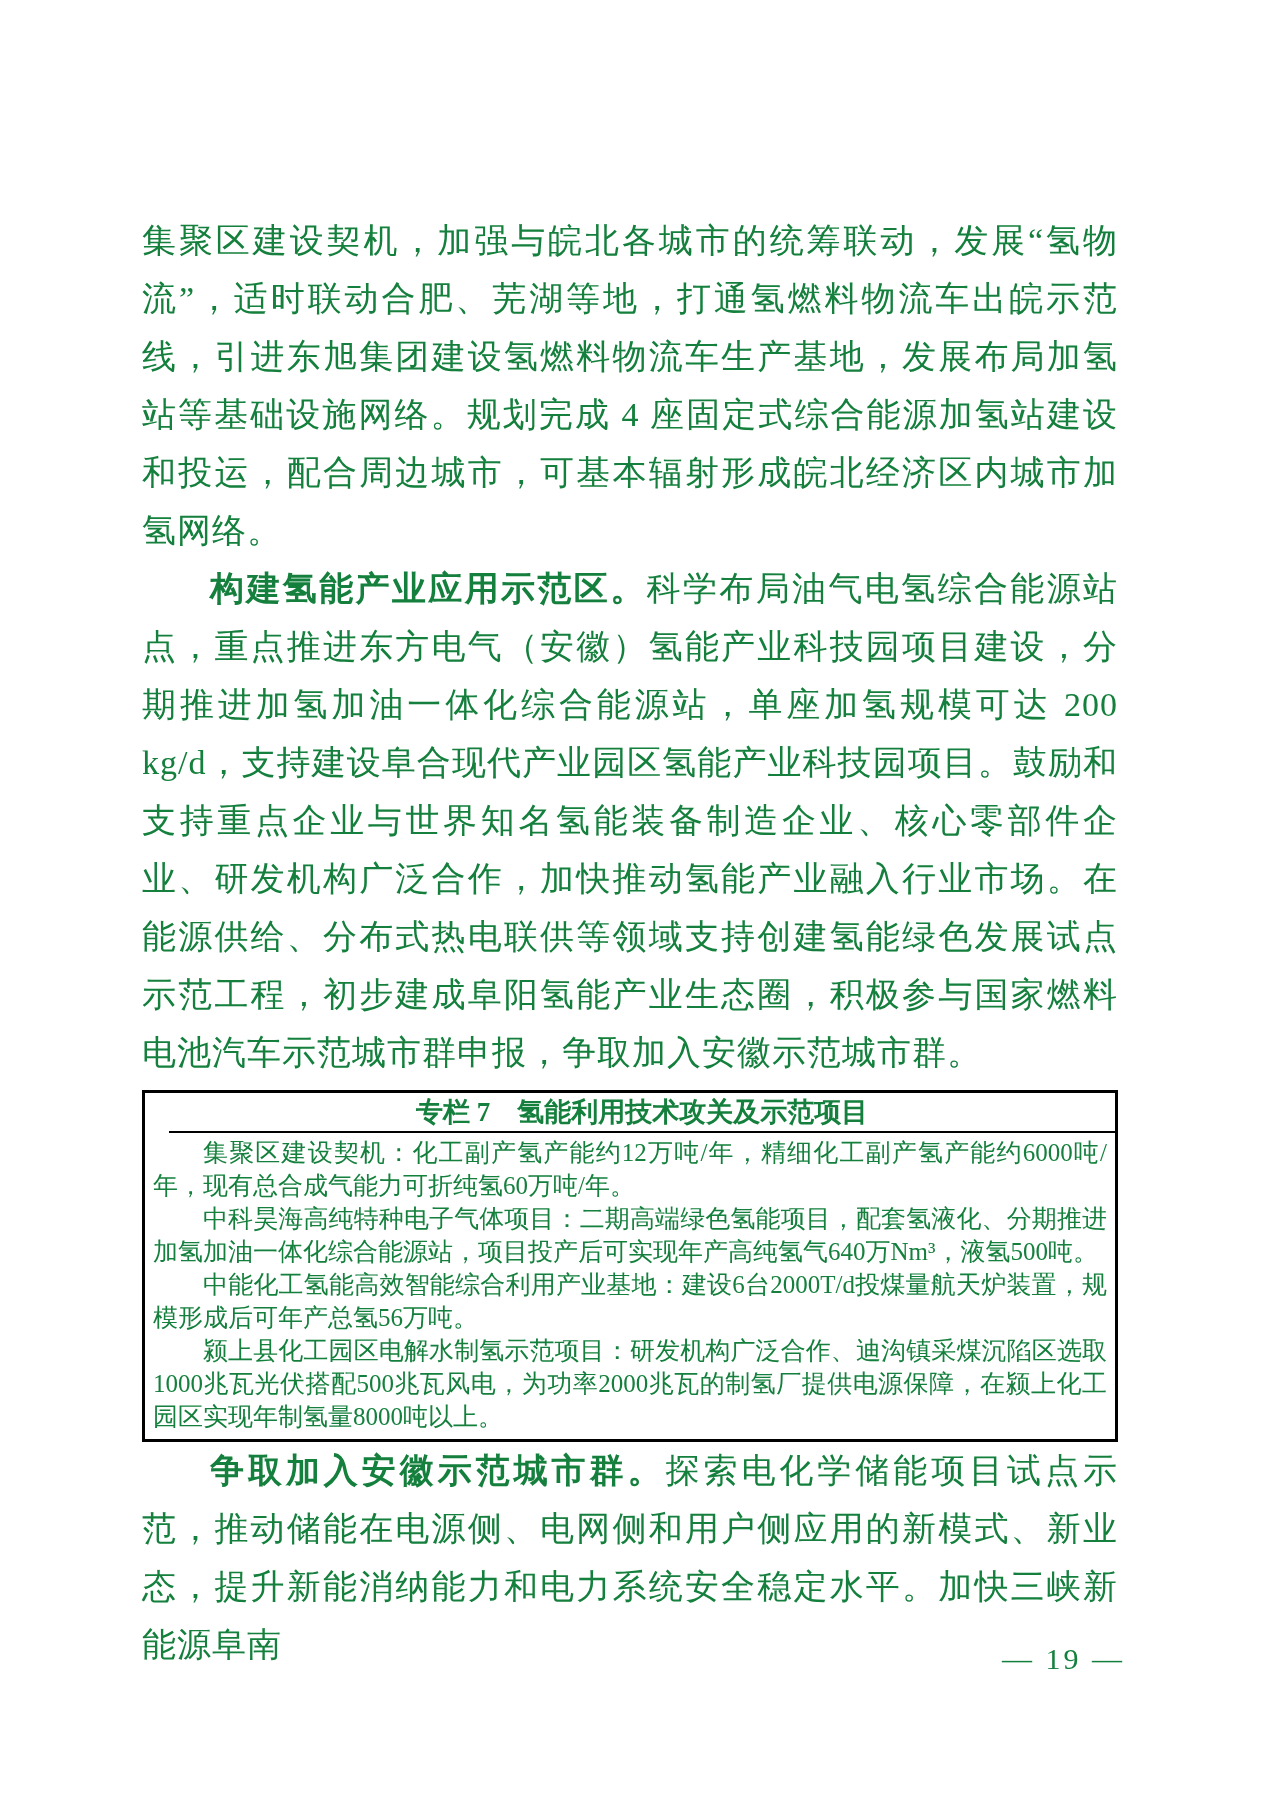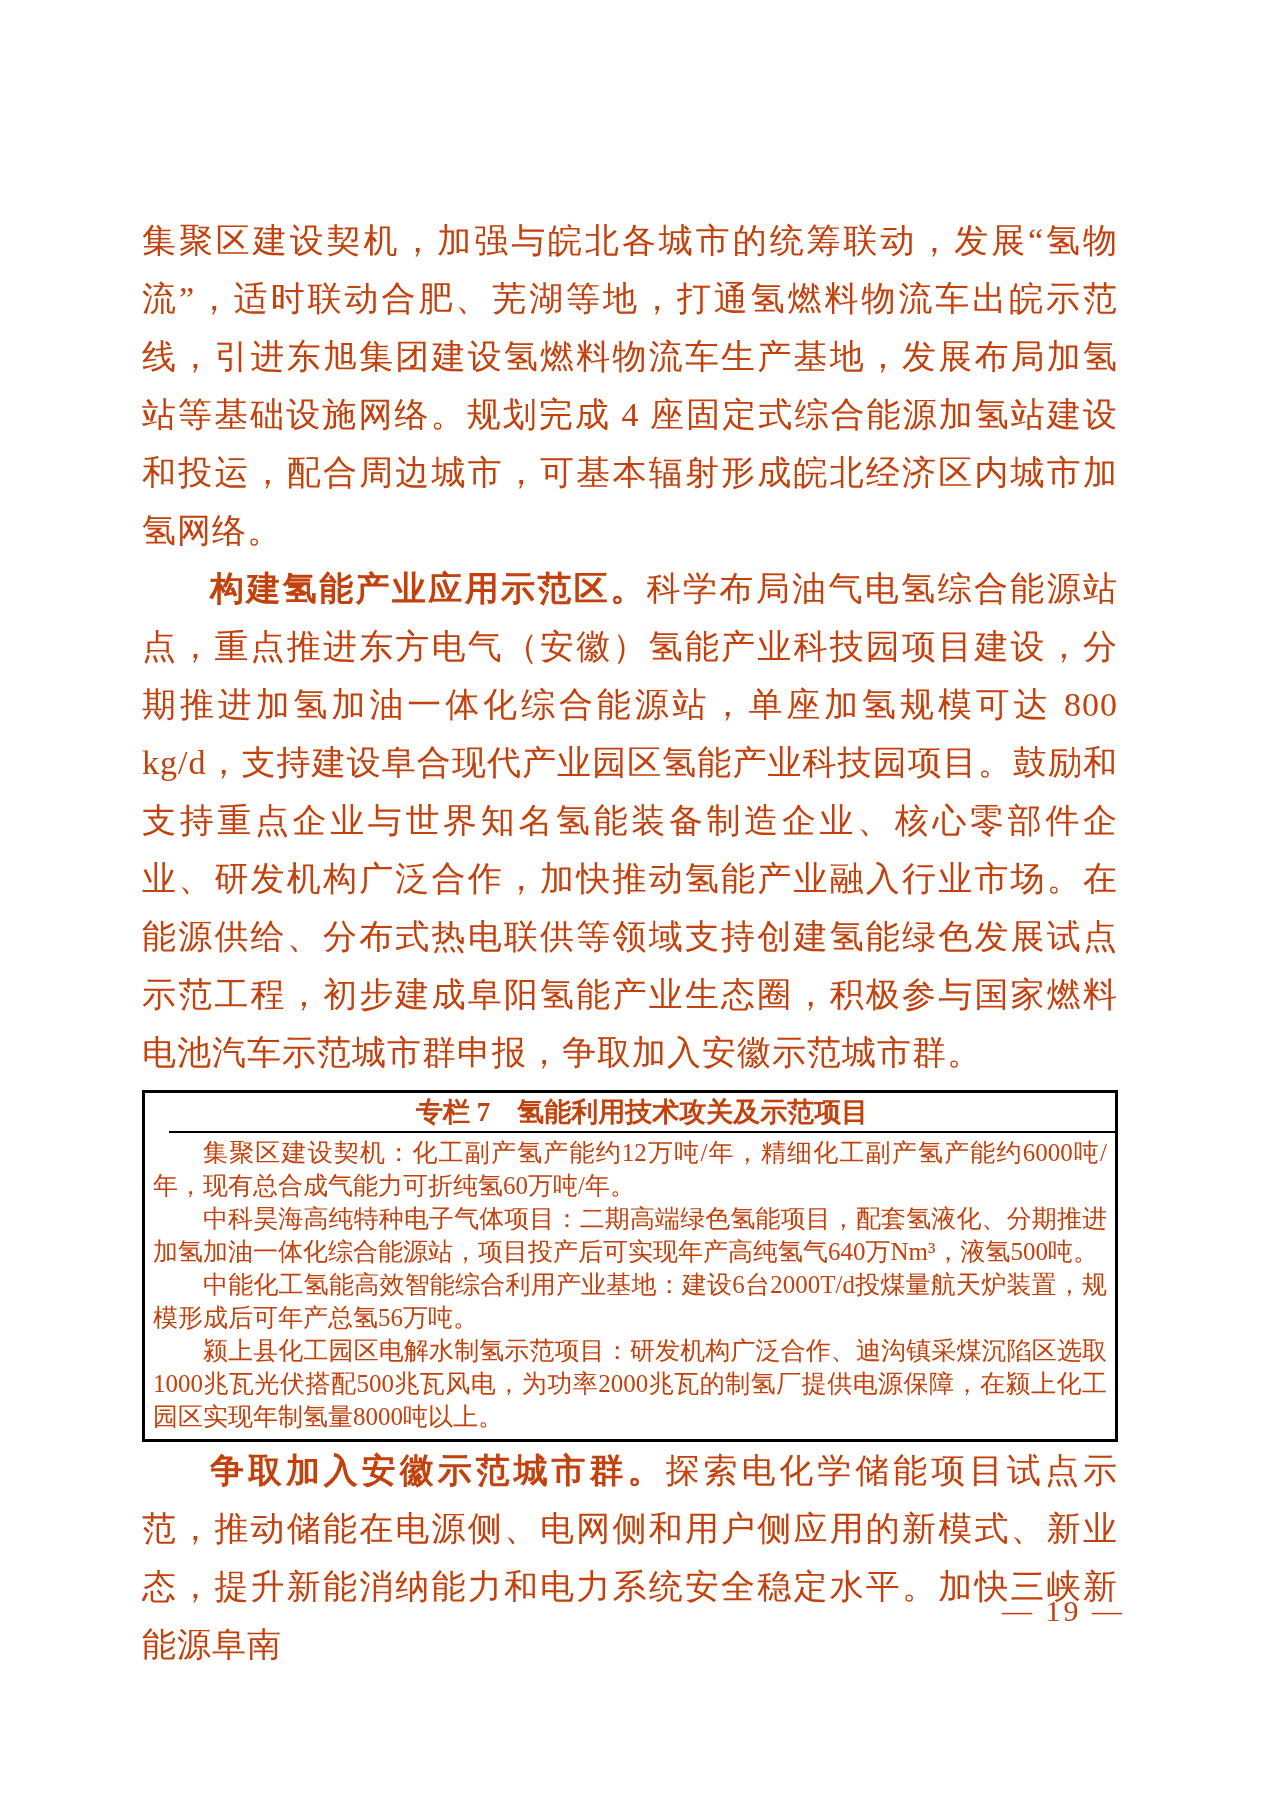--- a/index.html
+++ b/index.html
@@ -5,21 +5,21 @@
   html, body {
     margin: 0;
     padding: 0;
     background: #ffffff;
   }
   .page {
     position: relative;
     width: 1273px;
     height: 1800px;
     background: #ffffff;
-    color: #c2410c;
+    color: #15803d;
     font-family: "Liberation Serif", "DejaVu Serif", serif;
     overflow: hidden;
     text-decoration: underline;
   }
   .content {
     position: absolute;
     left: 142px;
     top: 212px;
     width: 976px;
   }
@@ -59,36 +59,36 @@
     line-height: 33px;
     text-align: justify;
     text-align-last: left;
     text-indent: 2em;
   }
   .heading5 {
     margin-top: 28px;
   }
   .page-number {
     position: absolute;
-    top: 1594px;
+    top: 1642px;
     right: 148px;
     font-size: 30px;
     letter-spacing: 3px;
     white-space: nowrap;
   }
 </style>
 </head>
 <body>
 
 <div class="page">
   <div class="content">
 
     <p class="body-para">集聚区建设契机，加强与皖北各城市的统筹联动，发展“氢物流”，适时联动合肥、芜湖等地，打通氢燃料物流车出皖示范线，引进东旭集团建设氢燃料物流车生产基地，发展布局加氢站等基础设施网络。规划完成 4 座固定式综合能源加氢站建设和投运，配合周边城市，可基本辐射形成皖北经济区内城市加氢网络。</p>
 
-    <p class="body-para indent"><span class="lead">构建氢能产业应用示范区。</span><span>科学布局油气电氢综合能源站点，重点推进东方电气（安徽）氢能产业科技园项目建设，分期推进加氢加油一体化综合能源站，单座加氢规模可达 800 kg/d，支持建设阜合现代产业园区氢能产业科技园项目。鼓励和支持重点企业与世界知名氢能装备制造企业、核心零部件企业、研发机构广泛合作，加快推动氢能产业融入行业市场。在能源供给、分布式热电联供等领域支持创建氢能绿色发展试点示范工程，初步建成阜阳氢能产业生态圈，积极参与国家燃料电池汽车示范城市群申报，争取加入安徽示范城市群。</span></p>
+    <p class="body-para indent"><span class="lead">构建氢能产业应用示范区。</span><span>科学布局油气电氢综合能源站点，重点推进东方电气（安徽）氢能产业科技园项目建设，分期推进加氢加油一体化综合能源站，单座加氢规模可达 200 kg/d，支持建设阜合现代产业园区氢能产业科技园项目。鼓励和支持重点企业与世界知名氢能装备制造企业、核心零部件企业、研发机构广泛合作，加快推动氢能产业融入行业市场。在能源供给、分布式热电联供等领域支持创建氢能绿色发展试点示范工程，初步建成阜阳氢能产业生态圈，积极参与国家燃料电池汽车示范城市群申报，争取加入安徽示范城市群。</span></p>
 
     <div class="framed-box">
       <div class="box-title">专栏 7　氢能利用技术攻关及示范项目</div>
       <div class="box-body">
         <p>集聚区建设契机：化工副产氢产能约12万吨/年，精细化工副产氢产能约6000吨/年，现有总合成气能力可折纯氢60万吨/年。</p>
         <p>中科昊海高纯特种电子气体项目：二期高端绿色氢能项目，配套氢液化、分期推进加氢加油一体化综合能源站，项目投产后可实现年产高纯氢气640万Nm³，液氢500吨。</p>
         <p>中能化工氢能高效智能综合利用产业基地：建设6台2000T/d投煤量航天炉装置，规模形成后可年产总氢56万吨。</p>
         <p>颍上县化工园区电解水制氢示范项目：研发机构广泛合作、迪沟镇采煤沉陷区选取1000兆瓦光伏搭配500兆瓦风电，为功率2000兆瓦的制氢厂提供电源保障，在颍上化工园区实现年制氢量8000吨以上。</p>
       </div>
     </div>

